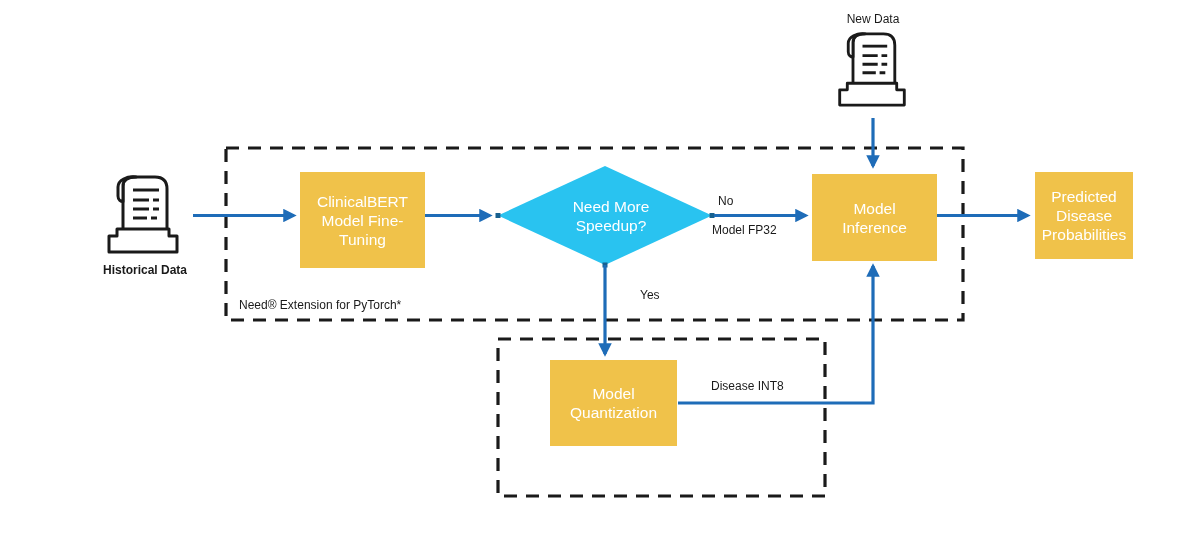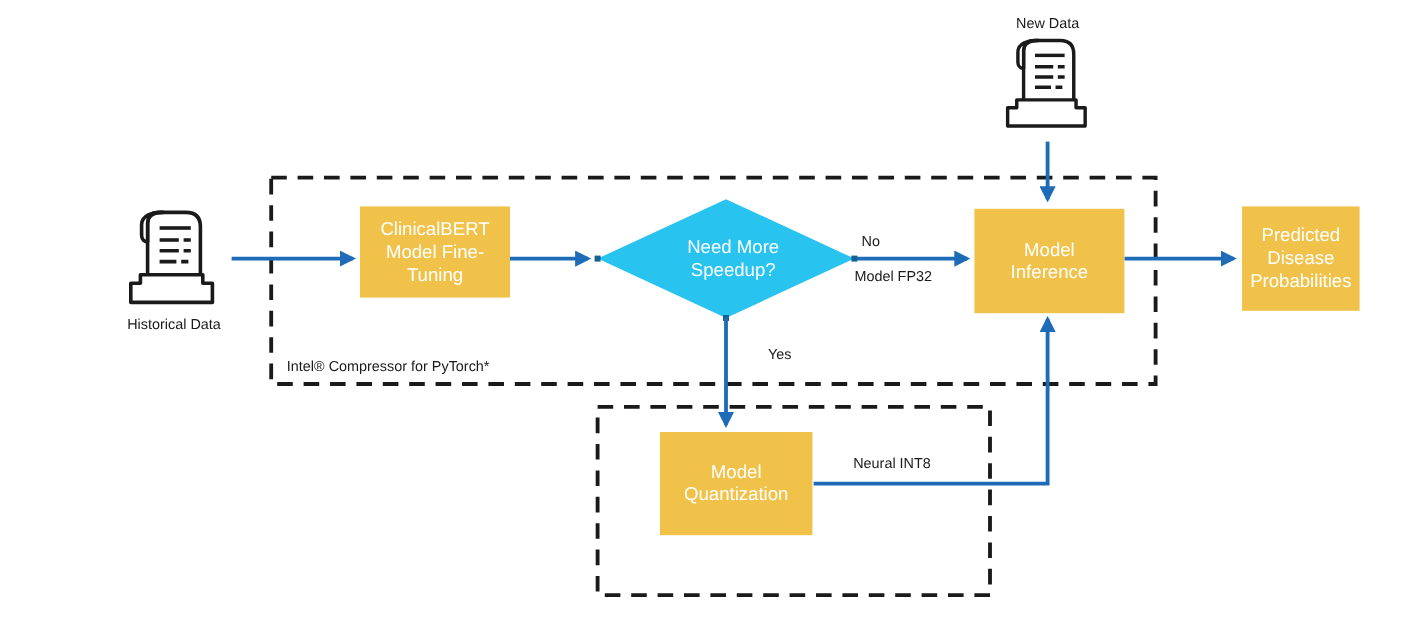--- a/index.html
+++ b/index.html
@@ -57,45 +57,45 @@
     <path class="conn" d="M714,215.5 H806" marker-end="url(#ah)"></path>
     <path class="conn" d="M937,215.5 H1028" marker-end="url(#ah)"></path>
     <path class="conn" d="M873,118 V166" marker-end="url(#ah)"></path>
     <path class="conn" d="M605,265 V354" marker-end="url(#ah)"></path>
     <path class="conn" d="M678,403 H873 V266" marker-end="url(#ah)"></path>
 
     <use href="#scroll" transform="translate(103,173)"></use>
     <use href="#scroll" transform="translate(834,30) scale(0.95)"></use>
   </svg>
 
-  <div class="node" style="left:300px;top:172px;width:125px;height:76px;">ClinicalBERT
+  <div class="node" style="left:300px;top:172px;width:125px;height:96px;">ClinicalBERT
 Model Fine-
 Tuning</div>
 
   <div class="node" style="left:812px;top:174px;width:125px;height:87px;">Model
 Inference</div>
 
   <div class="node" style="left:550px;top:360px;width:127px;height:86px;">Model
 Quantization</div>
 
   <div class="node" style="left:1035px;top:172px;width:98px;height:87px;">Predicted
 Disease
 Probabilities</div>
 
   <div class="node freefloat" style="left:551px;top:172px;width:120px;height:87px;">Need More
 Speedup?</div>
 
-  <div class="lbl center" style="left:89px;top:261px;width:112px;">Historical Data</div>
+  <div class="lbl center" style="left:89px;top:261px;width:112px;font-weight:bold;">Historical Data</div>
 
   <div class="lbl center" style="left:822px;top:10px;width:102px;">New Data</div>
 
   <div class="lbl" style="left:718px;top:192px;">No</div>
 
   <div class="lbl" style="left:712px;top:221px;">Model FP32</div>
 
   <div class="lbl" style="left:640px;top:286px;">Yes</div>
 
-  <div class="lbl" style="left:711px;top:377px;">Neural INT8</div>
+  <div class="lbl" style="left:711px;top:377px;">Disease INT8</div>
 
-  <div class="lbl" style="left:239px;top:296px;">Intel® Compressor for PyTorch*</div>
+  <div class="lbl" style="left:239px;top:296px;">Need® Extension for PyTorch*</div>
 
 
 </div>
 
 </body></html>

